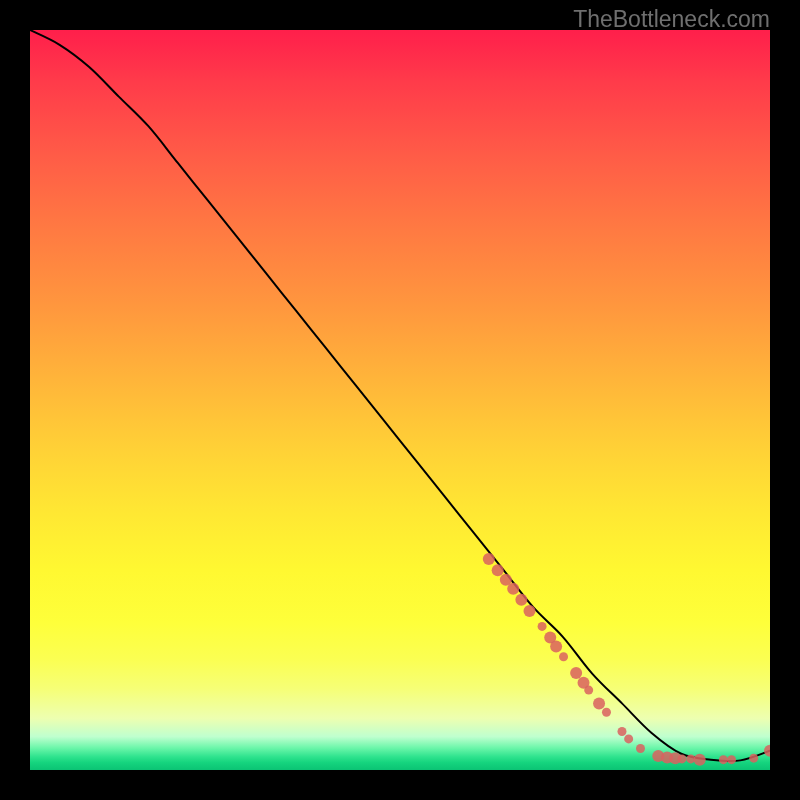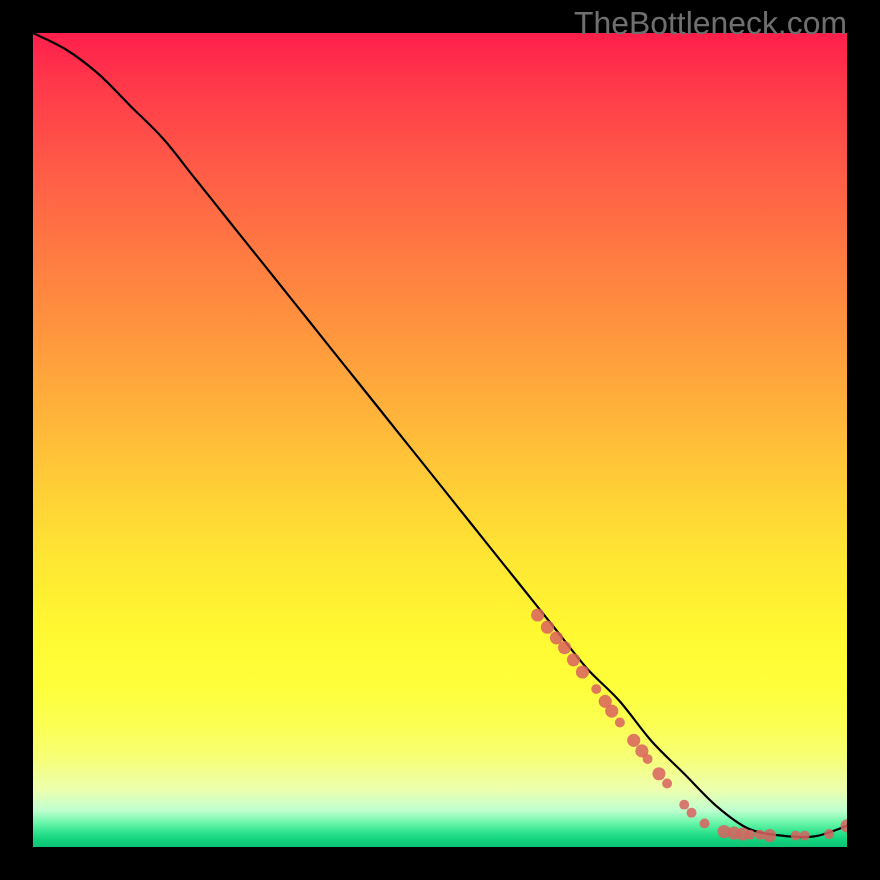--- a/index.html
+++ b/index.html
@@ -47,21 +47,21 @@
       #2fe38e 98.2%,
       #15d47e 99%,
       #0bc374 100%
     );
   }
   .watermark {
     position: absolute;
     top: 6px;
     right: 30px;
     color: #6f6f6f;
-    font-size: 29px;
+    font-size: 23px;
     font-weight: 400;
     letter-spacing: 0px;
     user-select: none;
   }
   svg.curve {
     position: absolute;
     inset: 0;
     width: 740px;
     height: 740px;
   }

